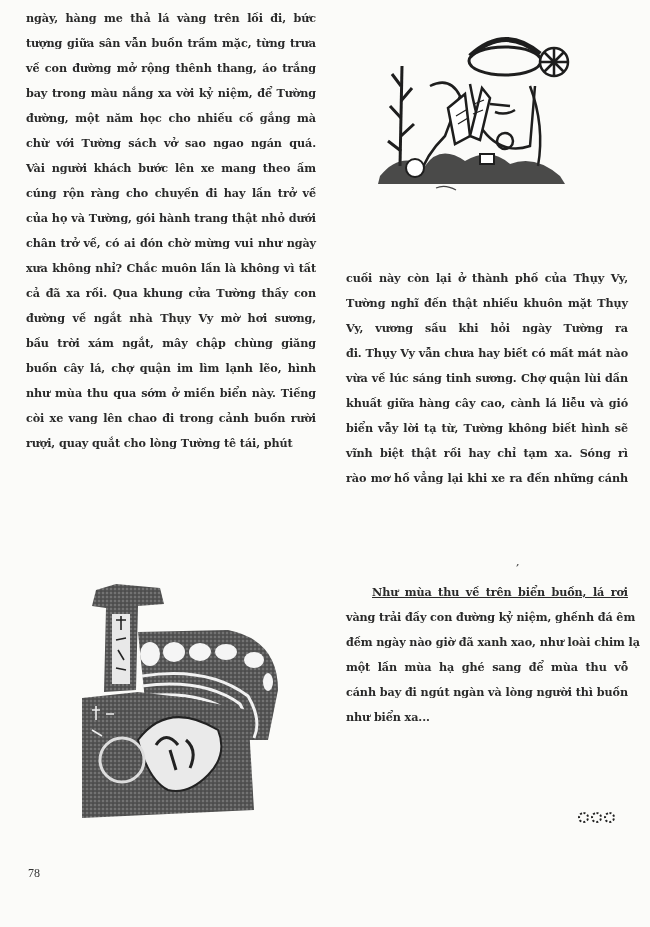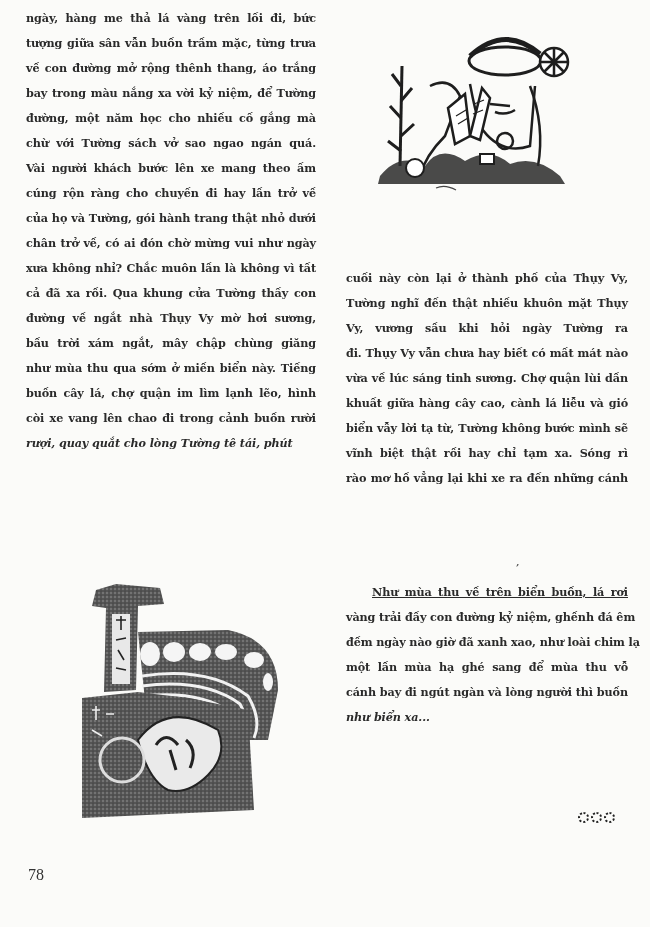--- a/index.html
+++ b/index.html
@@ -11,30 +11,30 @@
   }
   .col-text {
     position: absolute;
     font-size: 11.2px;
     line-height: 25px;
     font-weight: bold;
     letter-spacing: -0.1px;
     color: #2a2a2a;
   }
   .col-text .line { white-space: nowrap; display: block; text-align: justify; text-align-last: justify; }
-  .col-text .line.last { text-align-last: left; font-style: italic; }
+  .col-text .line.last { text-align-last: left; }
   #left-col { left: 26px; top: 6px; width: 290px; }
   #right-col-1 { left: 346px; top: 266px; width: 282px; }
   #right-col-2 { left: 346px; top: 580px; width: 282px; }
   #right-col-2 .line.first { text-indent: 26px; text-decoration: underline; }
   .stray-mark { position: absolute; font-size: 10px; color: #555; font-weight: bold; }
   .illus { position: absolute; }
   #page-number {
     position: absolute; left: 28px; top: 866px;
-    font-family: "Liberation Serif", serif; font-size: 16px; color: #333;
+    font-family: "Liberation Serif", serif; font-size: 12px; color: #333;
   }
   #end-ornament { position: absolute; left: 578px; top: 812px; display: flex; gap: 2px; }
   #end-ornament span {
     display: inline-block; width: 11px; height: 11px; border-radius: 50%;
     border: 2.5px dotted #222; box-sizing: border-box;
   }
 </style>
 </head>
 <body>
 
@@ -46,33 +46,33 @@
     <span class="line">đường, một năm học cho nhiều cố gắng mà</span>
     <span class="line">chừ với Tường sách vở sao ngao ngán quá.</span>
     <span class="line">Vài người khách bước lên xe mang theo ấm</span>
     <span class="line">cúng rộn ràng cho chuyến đi hay lần trở về</span>
     <span class="line">của họ và Tường, gói hành trang thật nhỏ dưới</span>
     <span class="line">chân trở về, có ai đón chờ mừng vui như ngày</span>
     <span class="line">xưa không nhỉ? Chắc muôn lần là không vì tất</span>
     <span class="line">cả đã xa rồi. Qua khung cửa Tường thấy con</span>
     <span class="line">đường về ngắt nhà Thụy Vy mờ hơi sương,</span>
     <span class="line">bầu trời xám ngắt, mây chập chùng giăng</span>
+    <span class="line">buồn cây lá, chợ quận im lìm lạnh lẽo, hình</span>
     <span class="line">như mùa thu qua sớm ở miền biển này. Tiếng</span>
-    <span class="line">buồn cây lá, chợ quận im lìm lạnh lẽo, hình</span>
     <span class="line">còi xe vang lên chao đi trong cảnh buồn rười</span>
     <span class="line last">rượi, quay quắt cho lòng Tường tê tái, phút</span>
   </div>
 <div id="right-col-1" class="col-text">
     <span class="line">cuối này còn lại ở thành phố của Thụy Vy,</span>
     <span class="line">Tường nghĩ đến thật nhiều khuôn mặt Thụy</span>
     <span class="line">Vy, vương sầu khi hỏi ngày Tường ra</span>
     <span class="line">đi. Thụy Vy vẫn chưa hay biết có mất mát nào</span>
     <span class="line">vừa về lúc sáng tinh sương. Chợ quận lùi dần</span>
     <span class="line">khuất giữa hàng cây cao, cành lá liễu và gió</span>
-    <span class="line">biển vẫy lời tạ từ, Tường không bước mình sẽ</span>
+    <span class="line">biển vẫy lời tạ từ, Tường không biết hình sẽ</span>
     <span class="line">vĩnh biệt thật rồi hay chỉ tạm xa. Sóng rì</span>
     <span class="line">rào mơ hồ vẳng lại khi xe ra đến những cánh</span>
   </div>
 <span class="stray-mark" style="left:516px;top:556px;">‚</span>
 <div id="right-col-2" class="col-text">
     <span class="line first">Như mùa thu về trên biển buồn, lá rơi</span>
     <span class="line">vàng trải đầy con đường kỷ niệm, ghềnh đá êm</span>
     <span class="line">đềm ngày nào giờ đã xanh xao, như loài chim lạ</span>
     <span class="line">một lần mùa hạ ghé sang để mùa thu vỗ</span>
     <span class="line">cánh bay đi ngút ngàn và lòng người thì buồn</span>

